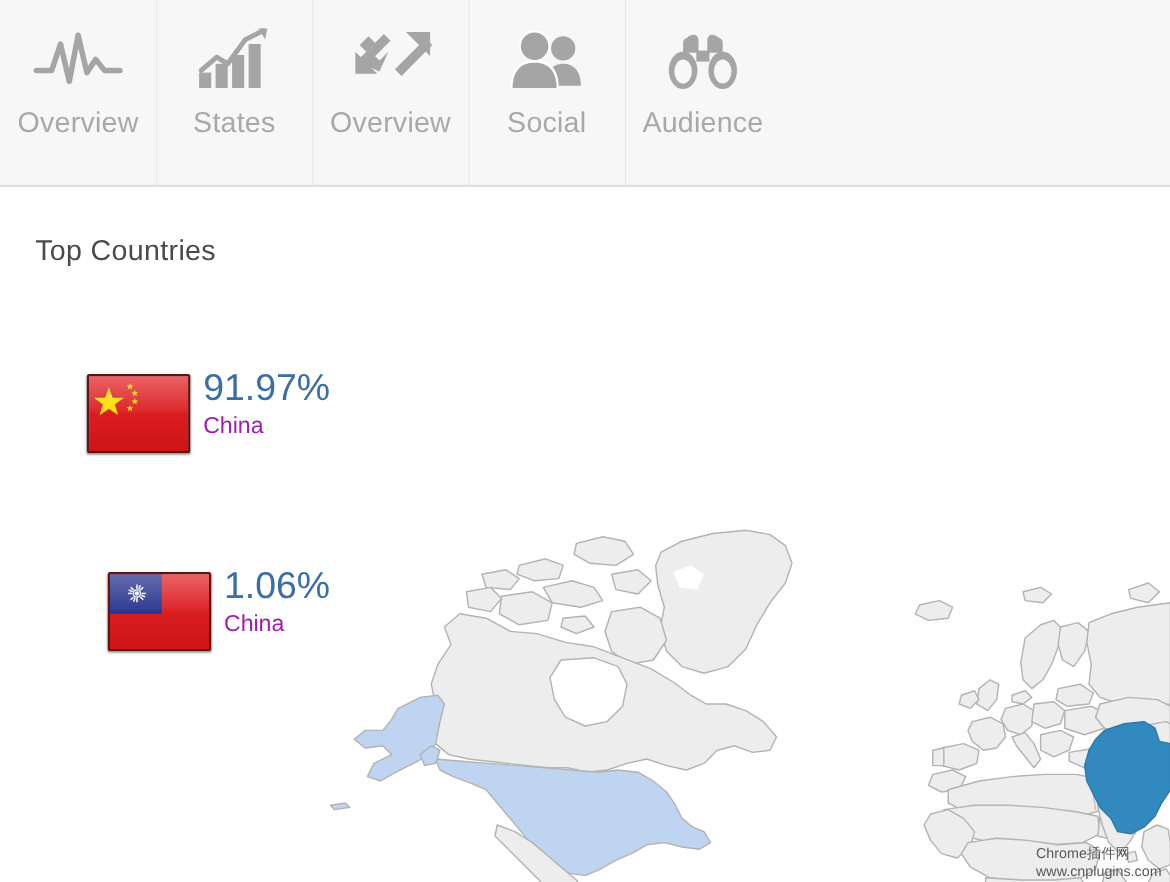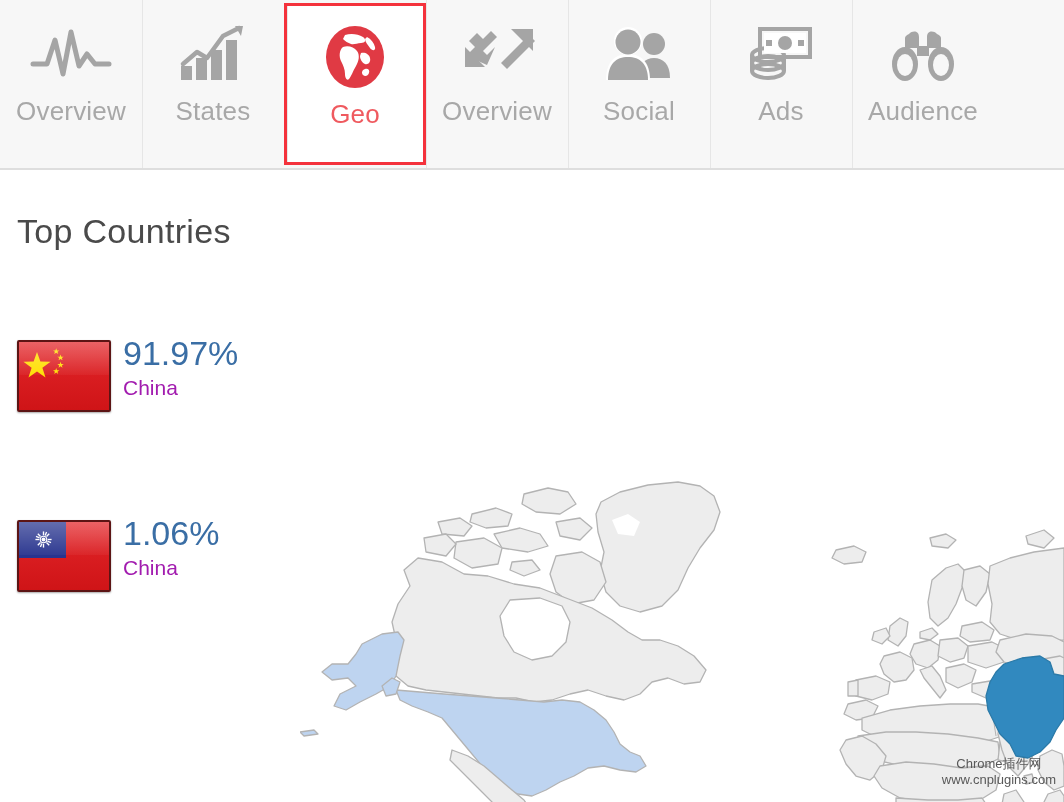--- a/index.html
+++ b/index.html
@@ -77,38 +77,39 @@
   #leftpanel {
     position: absolute;
     left: 0; top: 170px;
     width: 300px;
     height: 632px;
     background: #ffffff;
     z-index: 4;
   }
   #panel-title {
     position: absolute;
-    left: 17px; top: 42px;
-    font-size: 34px;
+    left: 32px; top: 42px;
+    font-size: 26px;
     color: #4a4a4a;
     letter-spacing: .3px;
     white-space: nowrap;
   }
   #country-list {
     position: absolute;
     left: 0; top: 170px;
     width: 300px;
   }
   .country-row {
     position: relative;
     height: 180px;
     display: flex;
     align-items: flex-start;
     padding-left: 17px;
     box-sizing: border-box;
+    justify-content: flex-end;
   }
   .flag {
     width: 94px;
     height: 72px;
     flex: 0 0 94px;
     border: 2px solid #5c1414;
     box-sizing: border-box;
     position: relative;
     overflow: hidden;
     border-radius: 2px;
@@ -187,22 +188,22 @@
     height: 632px;
     background: #ffffff;
     overflow: hidden;
   }
   #mapwrap svg { display: block; }
 
   
   #watermark {
     position: absolute;
     right: 8px;
-    bottom: 14px;
-    text-align: center;
+    bottom: 2px;
+    text-align: left;
     color: #585858;
     font-size: 13px;
     line-height: 1.25;
     z-index: 6;
   }
   #watermark div { white-space: nowrap; }
 </style>
 </head>
 <body>
 
@@ -376,35 +377,20 @@
         <polygon points="58,2 66,2 64,12" fill="#a5a5a5"></polygon>
         <rect x="4" y="42" width="11" height="14" fill="#a5a5a5"></rect>
         <rect x="19" y="34" width="11" height="22" fill="#a5a5a5"></rect>
         <rect x="34" y="26" width="11" height="30" fill="#a5a5a5"></rect>
         <rect x="49" y="16" width="11" height="40" fill="#a5a5a5"></rect>
       </svg>
     </div>
     <div class="tlabel">States</div>
   </div>
 
-  <div class="tab active">
-    <div class="ticon">
-      <svg width="68" height="70" viewBox="0 0 68 70">
-        <ellipse cx="34" cy="34" rx="29" ry="31" fill="#e03a44"></ellipse>
-        <g fill="#ffffff">
-          <path d="M24,12 C30,10 37,11 42,14 C46,17 44,20 40,20 C36,20 33,22 30,21 C27,20 24,18 22,16 Z"></path>
-          <path d="M46,14 C50,16 53,20 54,24 C55,28 51,28 49,25 C47,22 44,19 44,16 Z"></path>
-          <path d="M22,24 C27,22 33,24 36,28 C39,32 38,38 35,43 C32,48 30,54 28,56 C26,58 24,55 24,51 C24,46 22,42 20,38 C18,34 18,27 22,24 Z"></path>
-          <path d="M40,30 C44,29 48,31 49,35 C50,39 47,42 44,41 C41,40 39,36 39,33 Z"></path>
-          <path d="M44,46 C47,45 49,47 48,50 C47,53 44,54 42,52 C40,50 41,47 44,46 Z"></path>
-        </g>
-      </svg>
-    </div>
-    <div class="tlabel">Geo</div>
-  </div>
 
   <div class="tab">
     <div class="ticon">
       <svg width="80" height="60" viewBox="0 0 80 60">
         <g fill="#a5a5a5">
 
           <polygon points="36,8 28,16 20,8 12,16 20,24 12,32 30,40 38,22 30,30 22,22 30,14"></polygon>
           <path d="M34,6 L40,12 L18,34 L12,28 Z"></path>
           <polygon points="8,42 8,22 28,42"></polygon>
 
@@ -426,41 +412,20 @@
           <circle cx="26" cy="15" r="14" fill="#ffffff"></circle>
           <path d="M4,54 C4,36 13,28 26,28 C39,28 48,36 48,54 Z" fill="#ffffff"></path>
           <circle cx="26" cy="16" r="12.5"></circle>
           <path d="M6,54 C6,38 14,31 26,31 C38,31 46,38 46,54 Z"></path>
         </g>
       </svg>
     </div>
     <div class="tlabel">Social</div>
   </div>
 
-  <div class="tab">
-    <div class="ticon">
-      <svg width="70" height="64" viewBox="0 0 70 64">
-        <g fill="none" stroke="#a5a5a5" stroke-width="4">
-          <ellipse cx="22" cy="48" rx="16" ry="7"></ellipse>
-          <path d="M6,48 L6,40 M38,48 L38,40"></path>
-          <ellipse cx="22" cy="40" rx="16" ry="7"></ellipse>
-          <path d="M6,40 L6,32 M38,40 L38,32"></path>
-          <ellipse cx="22" cy="32" rx="16" ry="7"></ellipse>
-          <rect x="14" y="6" width="50" height="28"></rect>
-        </g>
-        <rect x="18" y="10" width="42" height="20" fill="#ffffff"></rect>
-        <g fill="#a5a5a5">
-          <circle cx="39" cy="20" r="7"></circle>
-          <rect x="20" y="17" width="6" height="6"></rect>
-          <rect x="52" y="17" width="6" height="6"></rect>
-        </g>
-      </svg>
-    </div>
-    <div class="tlabel">Ads</div>
-  </div>
 
   <div class="tab clipped">
     <div class="ticon">
       <svg width="72" height="62" viewBox="0 0 72 62">
         <g fill="#a5a5a5">
           <path d="M22,10 C26,6 32,7 32,13 L32,24 L18,24 L18,14 C18,12 20,11 22,10 Z"></path>
           <path d="M50,10 C46,6 40,7 40,13 L40,24 L54,24 L54,14 C54,12 52,11 50,10 Z"></path>
           <rect x="30" y="22" width="12" height="10"></rect>
           <ellipse cx="18" cy="40" rx="13" ry="17"></ellipse>
           <ellipse cx="54" cy="40" rx="13" ry="17"></ellipse>

